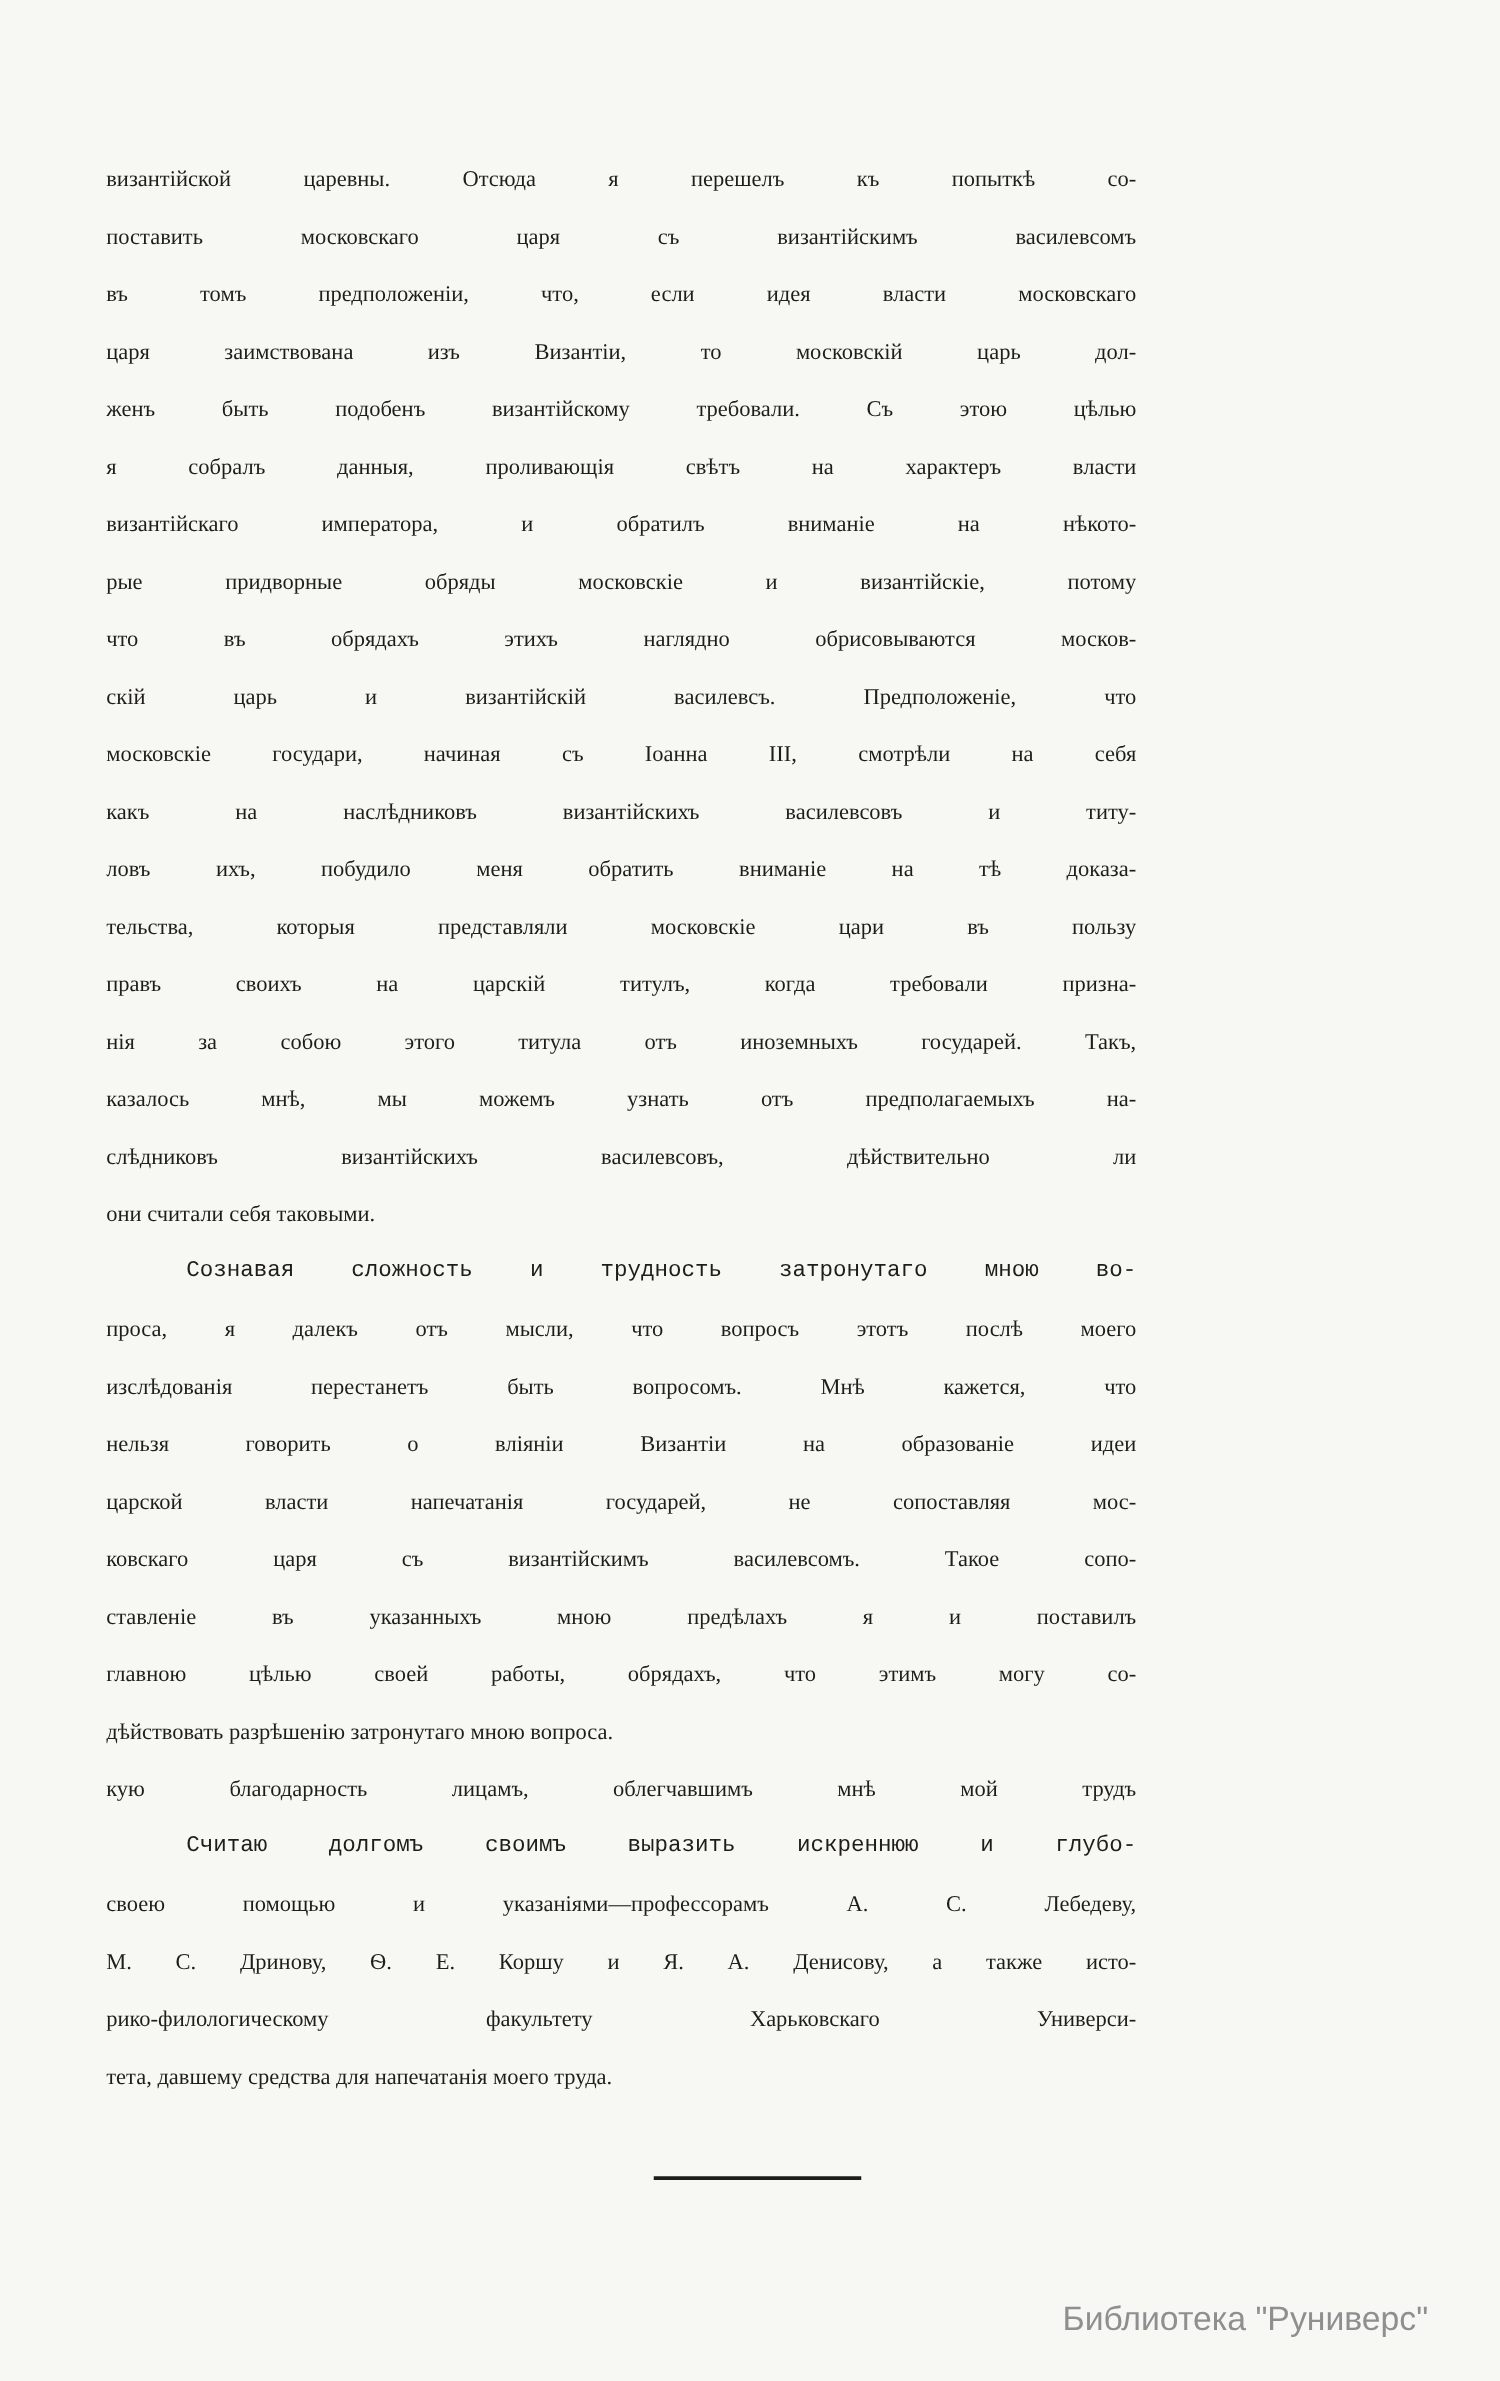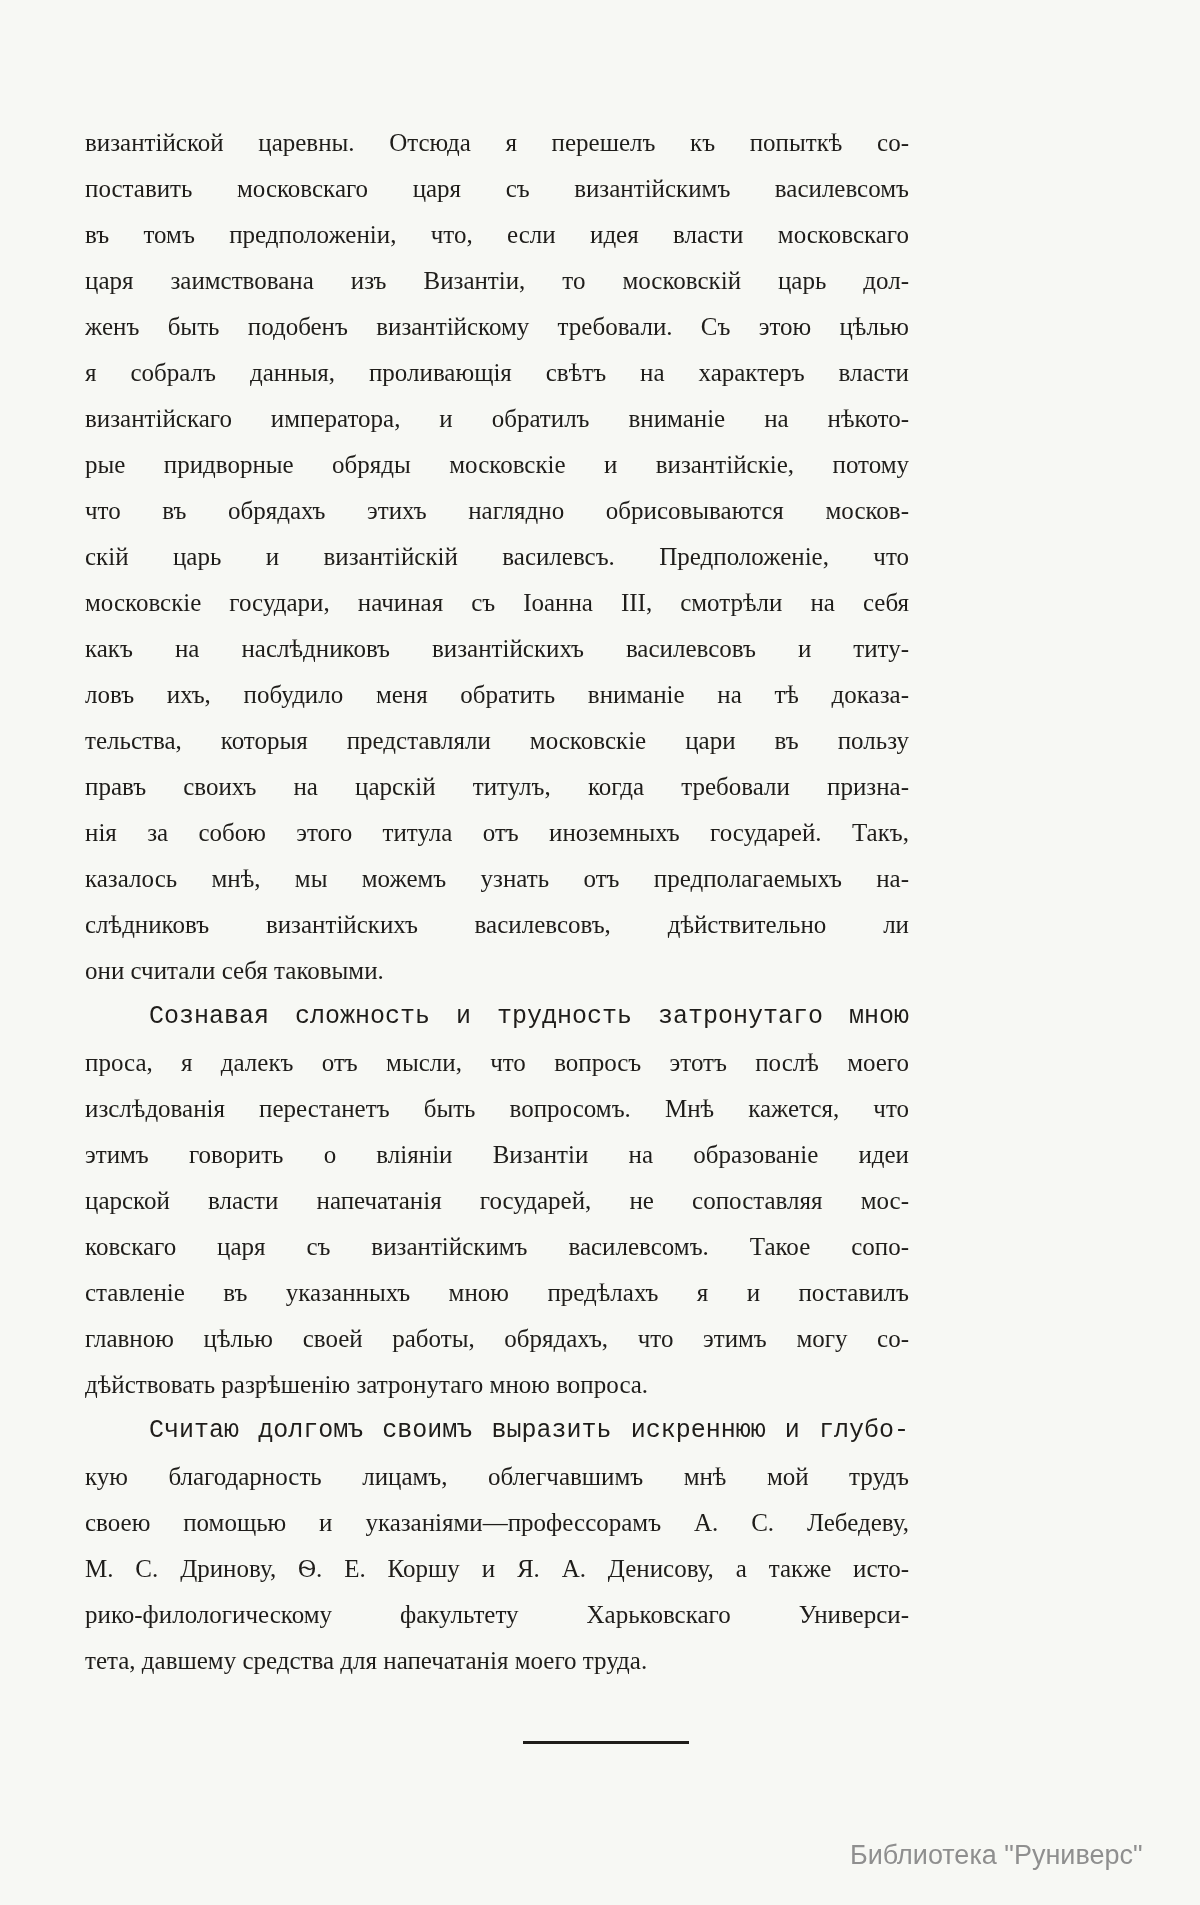--- a/index.html
+++ b/index.html
@@ -18,21 +18,21 @@
     height: 1905px;
     background: var(--paper, #f7f8f4);
     overflow: hidden;
   }
   .text-block {
     position: absolute;
     left: 85px;
     top: 120px;
     width: 824px;
     color: var(--ink, #1f1d1a);
-    font-size: 25px;
+    font-size: 18px;
     line-height: 46px;
   }
   .para {
     margin: 0;
     padding: 0;
   }
   .line {
     height: 46px;
     overflow: hidden;
     text-align: justify;
@@ -90,31 +90,31 @@
       <div class="line">нія за собою этого титула отъ иноземныхъ государей. Такъ,</div>
       <div class="line">казалось мнѣ, мы можемъ узнать отъ предполагаемыхъ на-</div>
       <div class="line">слѣдниковъ византійскихъ василевсовъ, дѣйствительно ли</div>
       <div class="line last">они считали себя таковыми.</div>
     </div>
 
     <div class="para">
       <div class="line indent">Сознавая сложность и трудность затронутаго мною во-</div>
       <div class="line">проса, я далекъ отъ мысли, что вопросъ этотъ послѣ моего</div>
       <div class="line">изслѣдованія перестанетъ быть вопросомъ. Мнѣ кажется, что</div>
-      <div class="line">этимъ говорить о вліяніи Византіи на образованіе идеи</div>
+      <div class="line">нельзя говорить о вліяніи Византіи на образованіе идеи</div>
       <div class="line">царской власти напечатанія государей, не сопоставляя мос-</div>
       <div class="line">ковскаго царя съ византійскимъ василевсомъ. Такое сопо-</div>
       <div class="line">ставленіе въ указанныхъ мною предѣлахъ я и поставилъ</div>
       <div class="line">главною цѣлью своей работы, обрядахъ, что этимъ могу со-</div>
       <div class="line last">дѣйствовать разрѣшенію затронутаго мною вопроса.</div>
     </div>
 
     <div class="para">
+      <div class="line">кую благодарность лицамъ, облегчавшимъ мнѣ мой трудъ</div>
       <div class="line indent">Считаю долгомъ своимъ выразить искреннюю и глубо-</div>
-      <div class="line">кую благодарность лицамъ, облегчавшимъ мнѣ мой трудъ</div>
       <div class="line">своею помощью и указаніями—профессорамъ А. С. Лебедеву,</div>
       <div class="line">М. С. Дринову, Ѳ. Е. Коршу и Я. А. Денисову, а также исто-</div>
       <div class="line">рико-филологическому факультету Харьковскаго Универси-</div>
       <div class="line last">тета, давшему средства для напечатанія моего труда.</div>
     </div>
 
   </div>
 
   <div class="divider-rule"></div>
 

